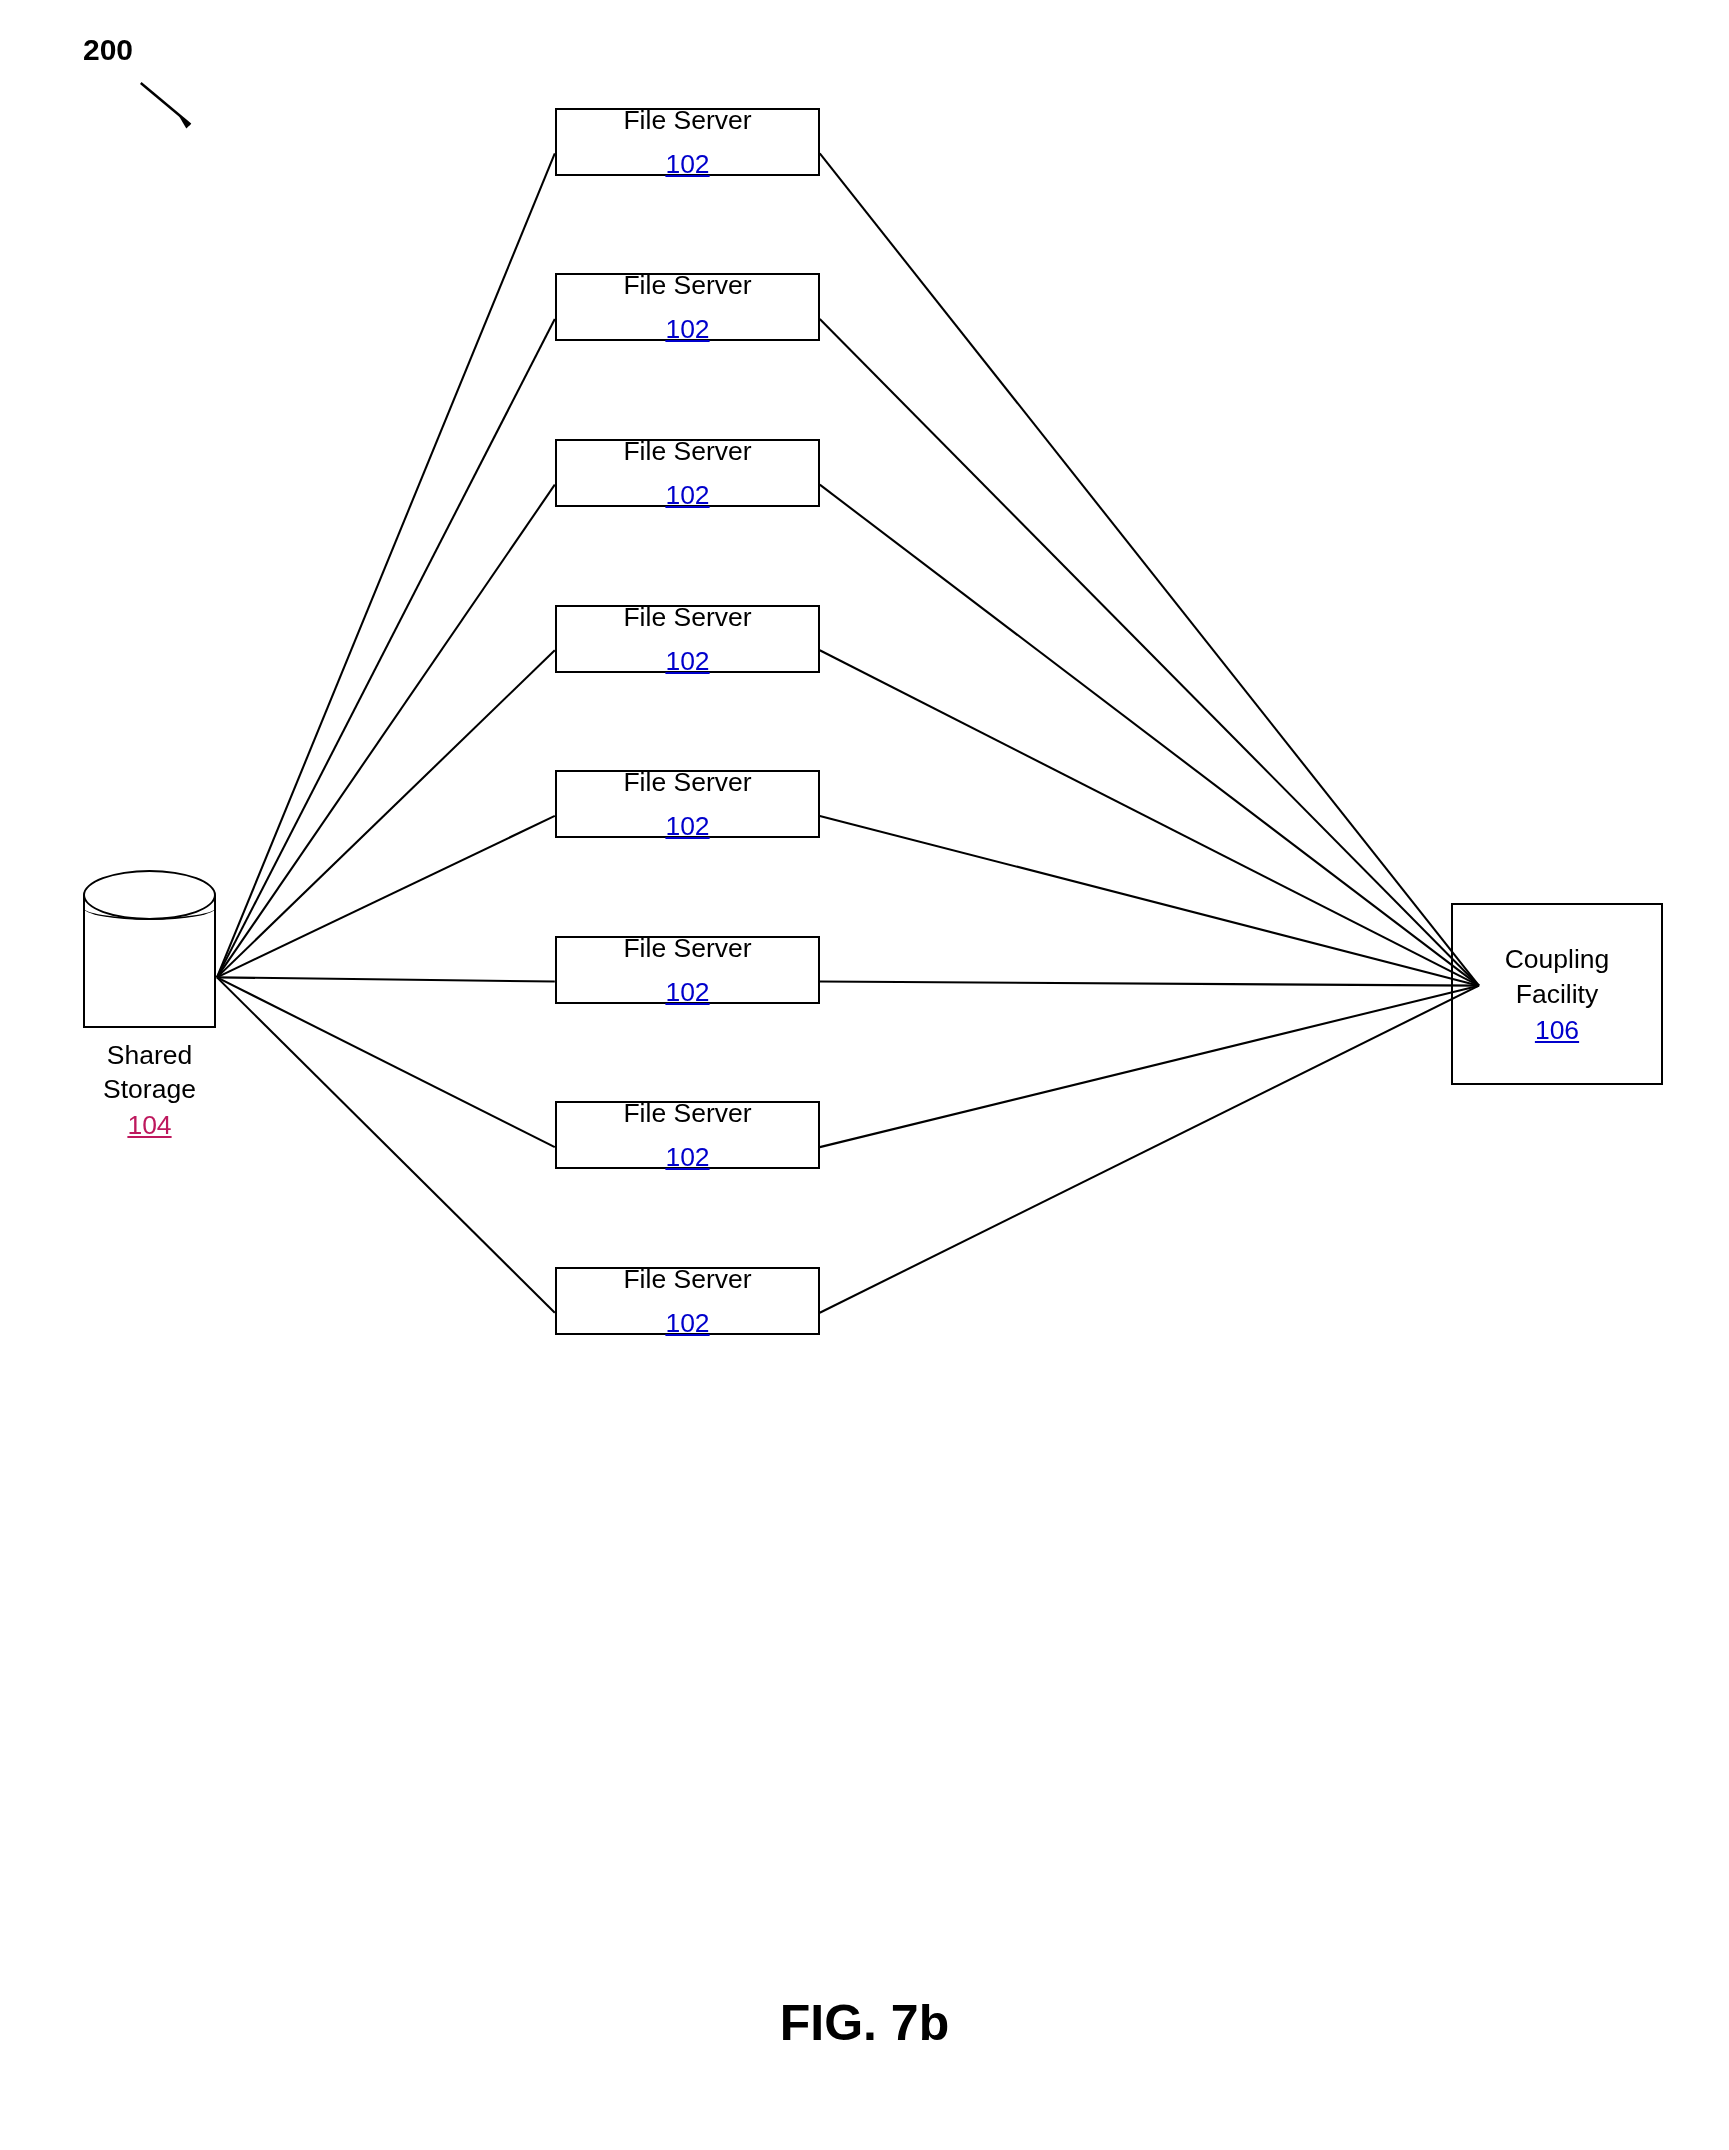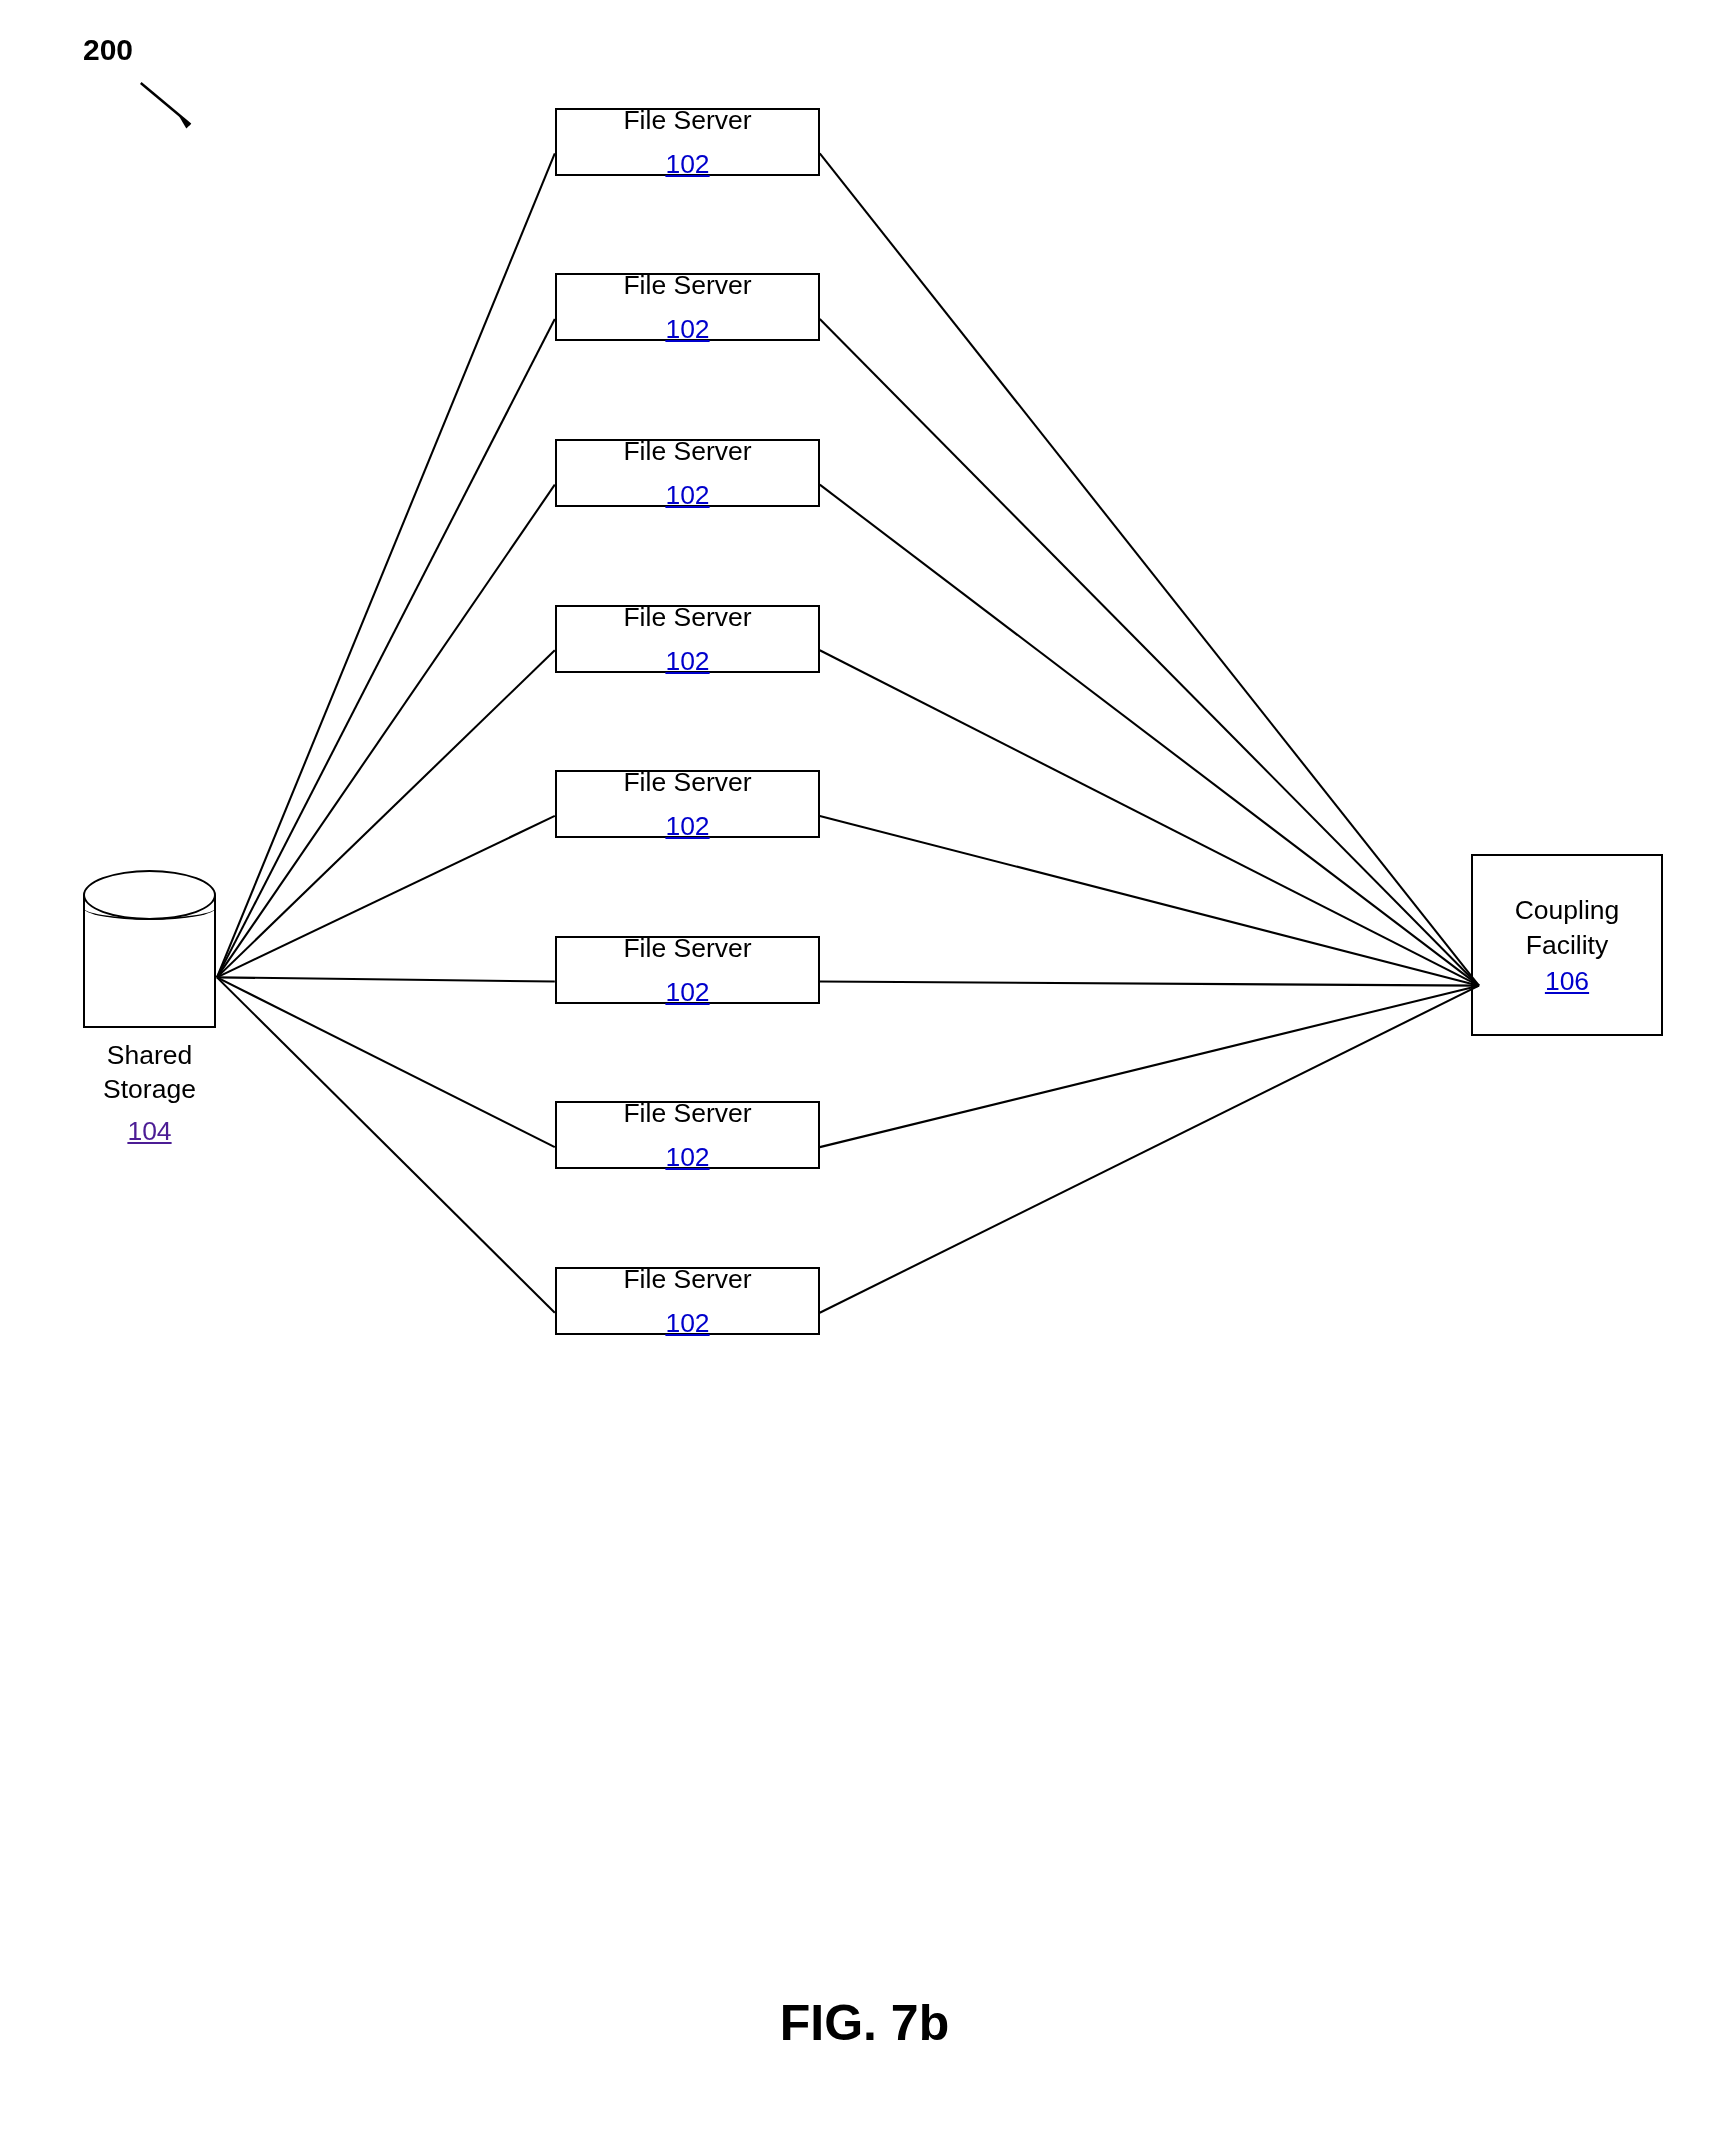--- a/index.html
+++ b/index.html
@@ -98,32 +98,32 @@
 
     .shared-storage-label {
       margin-top: 2px;
       text-align: center;
       font-size: 26.5px;
       line-height: 1.3;
     }
 
     .shared-storage-ref {
       font-size: 26.5px;
-      color: #4c1d95;
+      color: #be185d;
       text-decoration: underline;
       text-align: center;
-      margin-top: 9px;
+      margin-top: 3px;
     }
 
     
     .coupling-facility {
       position: absolute;
       right: 66px;
-      top: 854px;
-      width: 192px;
+      top: 903px;
+      width: 212px;
       height: 182px;
       border: 2.5px solid #000;
       background: #fff;
       display: flex;
       flex-direction: column;
       align-items: center;
       justify-content: center;
     }
 
     .coupling-facility .title {

